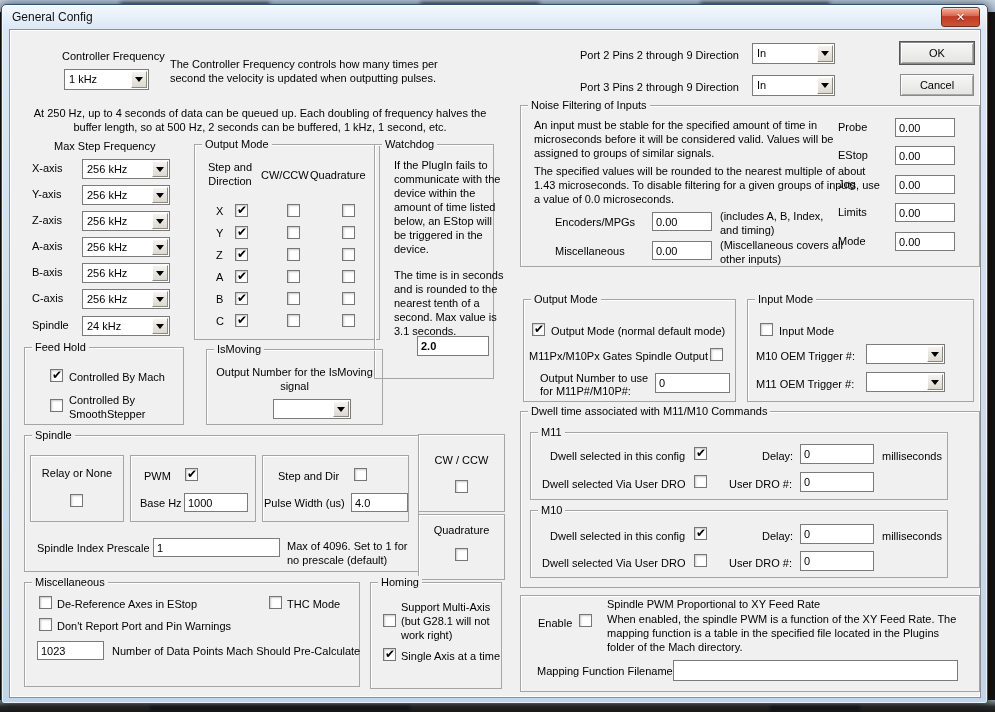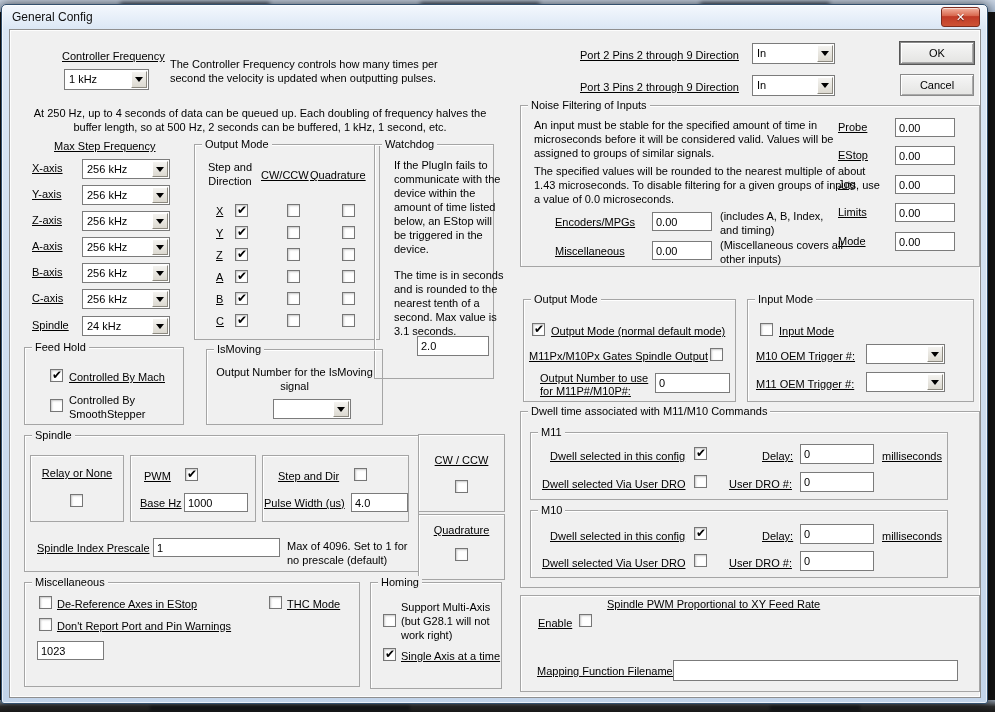--- a/index.html
+++ b/index.html
@@ -29,21 +29,21 @@
               border:1px solid #7d2d1f; border-radius:3px;
               box-shadow:inset 0 1px 0 rgba(255,255,255,.55); text-align:center; cursor:pointer; }
   #closebtn span { color:#fff; font-size:11px; font-weight:bold; line-height:18px;
                    text-shadow:0 1px 1px rgba(0,0,0,.55); }
 
   #client { position:absolute; left:7px; top:24px; width:972px; height:669px;
             background:#f0f0f0; border:1px solid #8f8f8f;
             box-shadow:inset 1px 1px 0 #fdfdfd, inset -1px -1px 0 #fdfdfd; }
 
   
-  .lbl { position:absolute; white-space:nowrap; line-height:13px;text-decoration:underline; }
+  .lbl { position:absolute; white-space:nowrap; line-height:13px; }
   .txt { position:absolute; line-height:14px; }
   .r   { text-align:left; }
   .c   { text-align:center; }
   .gb  { position:absolute; border:1px solid #a5a5a5; box-shadow:inset 1px 1px 0 #ffffff; }
   .gt  { position:absolute; top:-7px; left:7px; background:#f0f0f0; padding:0 3px; white-space:nowrap; }
   .box { position:absolute; border:1px solid #a5a5a5; box-shadow:inset 1px 1px 0 #ffffff; }
   .cb  { position:absolute; width:13px; height:13px; background:#fff;
          border:1px solid #767676; box-shadow:inset 1px 1px 2px rgba(0,0,0,.22); }
   .cb.checked::after { content:"✔"; position:absolute; left:1px; top:-2px;
          font-size:12px; font-weight:bold; color:#000; font-family:"DejaVu Sans",sans-serif; }
@@ -160,21 +160,21 @@
     <div class="lbl r" style="left:206px;top:285px;width:16px">C</div>
     <span class="cb checked" style="left:225px;top:284px"></span>
     <span class="cb" style="left:277px;top:284px"></span>
     <span class="cb" style="left:332px;top:284px"></span>
 
     <div class="gb" style="left:364px;top:114px;width:120px;height:235px">
       <span class="gt">Watchdog</span>
     </div>
     <div class="txt" style="left:384px;top:128px;width:110px">If the PlugIn fails to communicate with the device within the amount of time listed below, an EStop will be triggered in the device.</div>
     <div class="txt" style="left:384px;top:238px;width:110px">The time is in seconds and is rounded to the nearest tenth of a second.  Max value is 3.1 seconds.</div>
-    <input class="inp" style="left: 407px; top: 306px; width: 72px; height: 20px;" value="2.0">
+    <input class="inp" style="left: 407px; top: 306px; width: 72px; height: 20px; font-weight: bold;" value="2.0">
 
     <div class="gb" style="left:14px;top:317px;width:160px;height:78px">
       <span class="gt">Feed Hold</span>
     </div>
     <span class="cb checked" style="left:40px;top:339px"></span>
     <div class="lbl" style="left:59px;top:341px">Controlled By Mach</div>
     <span class="cb" style="left:40px;top:369px"></span>
     <div class="txt" style="left:59px;top:363px;width:95px">Controlled By SmoothStepper</div>
 
     <div class="gb" style="left:196px;top:319px;width:177px;height:76px">
@@ -219,20 +219,21 @@
     <div class="gb" style="left:14px;top:552px;width:336px;height:105px">
       <span class="gt">Miscellaneous</span>
     </div>
     <span class="cb" style="left:29px;top:566px"></span>
     <div class="lbl" style="left:47px;top:568px">De-Reference Axes in EStop</div>
     <span class="cb" style="left:259px;top:566px"></span>
     <div class="lbl" style="left:277px;top:568px">THC Mode</div>
     <span class="cb" style="left:29px;top:588px"></span>
     <div class="lbl" style="left:47px;top:590px">Don't Report Port and Pin Warnings</div>
     <input class="inp" style="left: 27px; top: 611px; width: 67px; height: 19px;" value="1023">
+    <div class="lbl" style="left:102px;top:615px">Number of Data Points Mach Should Pre-Calculate</div>
 
     <div class="gb" style="left:360px;top:552px;width:132px;height:107px">
       <span class="gt">Homing</span>
     </div>
     <span class="cb" style="left:373px;top:584px"></span>
     <div class="txt" style="left:391px;top:570px;width:98px">Support Multi-Axis (but G28.1 will not work right)</div>
     <span class="cb checked" style="left:373px;top:618px"></span>
     <div class="lbl" style="left:391px;top:620px">Single Axis at a time</div>
 
     <div class="lbl r" style="left:570px;top:19px;width:165px">Port 2 Pins 2 through 9 Direction</div>
@@ -324,17 +325,18 @@
     <div class="lbl" style="left:872px;top:500px">milliseconds</div>
     <div class="lbl r" style="left:532px;top:527px;width:148px">Dwell selected Via User DRO</div>
     <span class="cb" style="left:684px;top:524px"></span>
     <div class="lbl" style="left:719px;top:527px">User DRO #:</div>
     <input class="inp" style="left: 790px; top: 521px; width: 74px; height: 20px;" value="0">
 
     <div class="box" style="left:510px;top:565px;width:460px;height:97px"></div>
     <div class="lbl" style="left:528px;top:587px">Enable</div>
     <span class="cb" style="left:569px;top:584px"></span>
     <div class="lbl" style="left:597px;top:568px">Spindle PWM Proportional to XY Feed Rate</div>
+    <div class="txt" style="left:597px;top:582px;width:362px">When enabled, the spindle PWM is a function of the XY Feed Rate. The mapping function is a table in the specified file located in the Plugins folder of the Mach directory.</div>
     <div class="lbl" style="left:527px;top:635px">Mapping Function Filename:</div>
     <input class="inp" style="left: 663px; top: 630px; width: 285px; height: 21px;" value="">
 
   </div>
 </div>
 
 </body></html>

